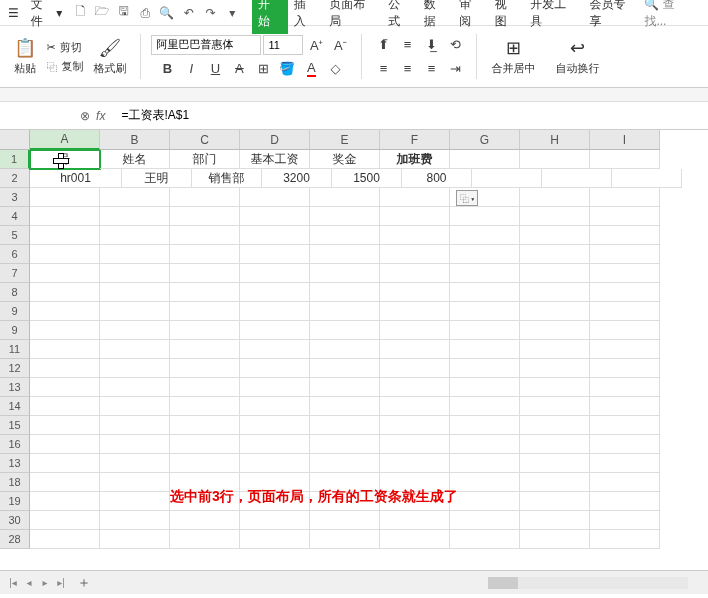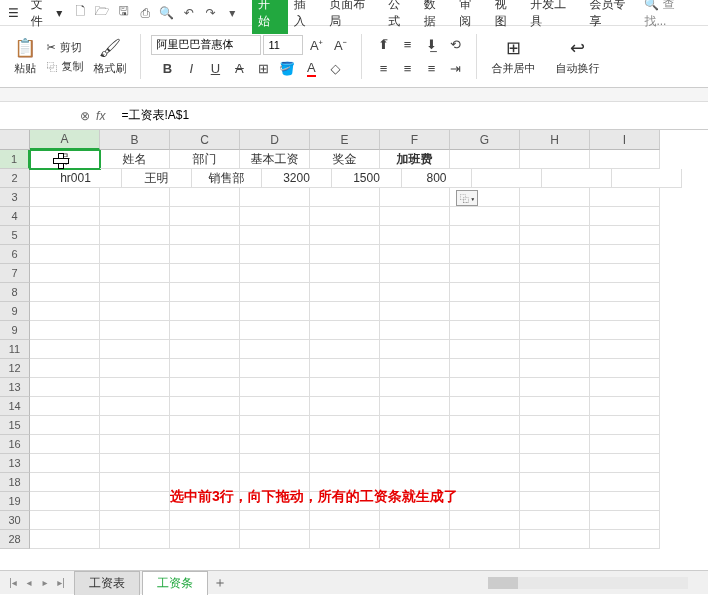--- a/index.html
+++ b/index.html
@@ -461,35 +461,31 @@
             <div class="cell" style="width: 70px;"></div>
             <div class="cell" style="width: 70px;"></div>
             <div class="cell" style="width: 70px;"></div>
             <div class="cell" style="width: 70px;"></div>
             <div class="cell" style="width: 70px;"></div>
             <div class="cell" style="width: 70px;"></div>
           </div>
         </div>
       <div class="cursor-plus" id="cursor-plus" style="left: 23px; top: 3px;"></div>
       <div class="smart-tag" id="smart-tag" style="left: 426px; top: 40px;">⿻ ▾</div>
-      <div class="annotation" id="annotation" style="left: 140px; top: 338px;">选中前3行，向下拖动，所有的工资条就生成了</div>
+      <div class="annotation" id="annotation" style="left: 140px; top: 338px;">选中前3行，页面布局，所有的工资条就生成了</div>
     </div>
   </div>
 </div>
 
 <div class="sheet-tabs">
   <div class="nav-arrows">
     <span class="nav-arrow">|◂</span>
     <span class="nav-arrow">◂</span>
     <span class="nav-arrow">▸</span>
     <span class="nav-arrow">▸|</span>
   </div>
-  <div id="sheet-tabs-list" style="display:flex;">
-      <div class="sheet-tab">工资表</div>
-      <div class="sheet-tab active">工资条</div>
-    </div>
   <span class="add-sheet">＋</span>
   <div class="hscroll">
     <div class="scroll-track">
         <div class="scroll-thumb"></div>
       </div>
   </div>
 </div>
 
 </body></html>

